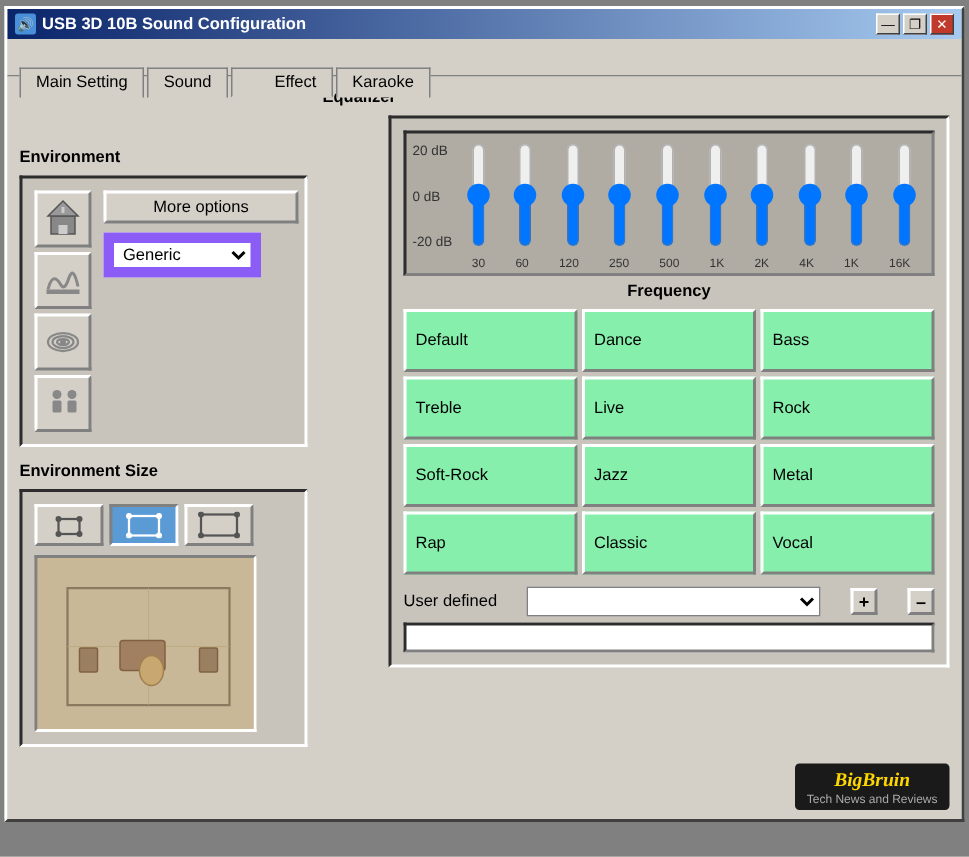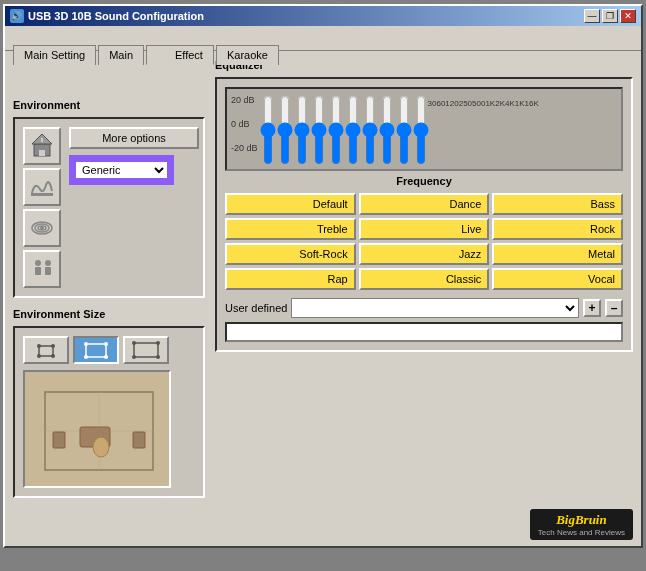--- a/index.html
+++ b/index.html
@@ -241,50 +241,51 @@
       position: relative;
     }
 
     
     .equalizer-box {
       background: #c8c4bc;
       border: 2px inset;
       border-color: #808080 #fff #fff #808080;
       padding: 8px;
       margin-bottom: 10px;
+      margin-left: 44px;
     }
 
     .frequency-label {
       text-align: center;
       font-size: 11px;
       font-weight: bold;
       margin-bottom: 6px;
     }
 
     .preset-grid {
       display: grid;
       grid-template-columns: repeat(3, 1fr);
       gap: 3px;
       margin-bottom: 8px;
     }
 
     .preset-btn {
-      padding: 3px 6px;
-      background: #fde047;
+      padding: 13px 6px;
+      background: #86efac;
       border: 2px solid;
       border-color: #fff #808080 #808080 #fff;
       cursor: pointer;
       font-size: 11px;
-      text-align: right;
+      text-align: left;
     }
 
     .user-defined-row {
       display: flex;
       align-items: center;
-      gap: 4px;
+      gap: 20px;
       margin-bottom: 4px;
     }
 
     .user-defined-label {
       font-size: 11px;
       white-space: nowrap;
     }
 
     .user-defined-select {
       flex: 1;
@@ -334,21 +335,21 @@
     </div>
     <div class="title-controls">
       <div class="title-btn">—</div>
       <div class="title-btn">❐</div>
       <div class="title-btn close">✕</div>
     </div>
   </div>
 
   <div class="tab-bar">
     <div class="tab">Main Setting</div>
-    <div class="tab">Main</div>
+    <div class="tab">Sound</div>
     <div class="tab active">Effect</div>
     <div class="tab">Karaoke</div>
   </div>
 
   <div class="content-area">
 
     <div class="left-panel">
 
       <div class="section-title">Environment</div>
       <div class="environment-box">
@@ -465,21 +466,21 @@
       <div class="section-title">Equalizer</div>
       <div class="equalizer-box">
         <div style="display:flex; align-items:stretch; background:#b0aca4; border:2px inset #808080; padding:6px 4px 2px 4px;">
 
           <div style="display:flex; flex-direction:column; justify-content:space-between; font-size:9px; color:#333; padding-right:3px; padding-bottom:14px; min-width:28px;">
             <span>20 dB</span>
             <span>0 dB</span>
             <span>-20 dB</span>
           </div>
 
-          <div style="flex:1; display:flex; flex-direction:row;">
+          <div style="flex:1; display:flex; flex-direction:column;">
             <div style="display:flex; gap:3px; justify-content:space-around; height:72px;">
               <input type="range" orient="vertical" min="0" max="100" value="50" style="writing-mode: vertical-lr; direction: rtl; appearance: slider-vertical; width: 14px; height: 70px; cursor: pointer;">
               <input type="range" orient="vertical" min="0" max="100" value="50" style="writing-mode: vertical-lr; direction: rtl; appearance: slider-vertical; width: 14px; height: 70px; cursor: pointer;">
               <input type="range" orient="vertical" min="0" max="100" value="50" style="writing-mode: vertical-lr; direction: rtl; appearance: slider-vertical; width: 14px; height: 70px; cursor: pointer;">
               <input type="range" orient="vertical" min="0" max="100" value="50" style="writing-mode: vertical-lr; direction: rtl; appearance: slider-vertical; width: 14px; height: 70px; cursor: pointer;">
               <input type="range" orient="vertical" min="0" max="100" value="50" style="writing-mode: vertical-lr; direction: rtl; appearance: slider-vertical; width: 14px; height: 70px; cursor: pointer;">
               <input type="range" orient="vertical" min="0" max="100" value="50" style="writing-mode: vertical-lr; direction: rtl; appearance: slider-vertical; width: 14px; height: 70px; cursor: pointer;">
               <input type="range" orient="vertical" min="0" max="100" value="50" style="writing-mode: vertical-lr; direction: rtl; appearance: slider-vertical; width: 14px; height: 70px; cursor: pointer;">
               <input type="range" orient="vertical" min="0" max="100" value="50" style="writing-mode: vertical-lr; direction: rtl; appearance: slider-vertical; width: 14px; height: 70px; cursor: pointer;">
               <input type="range" orient="vertical" min="0" max="100" value="50" style="writing-mode: vertical-lr; direction: rtl; appearance: slider-vertical; width: 14px; height: 70px; cursor: pointer;">

